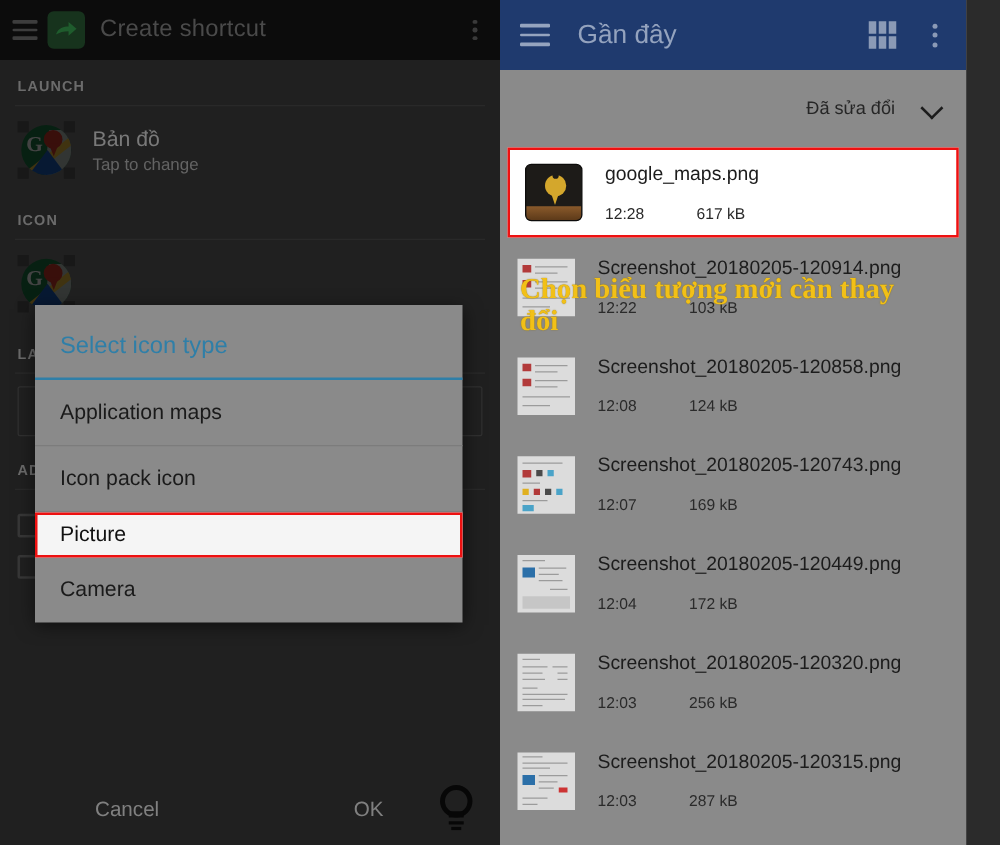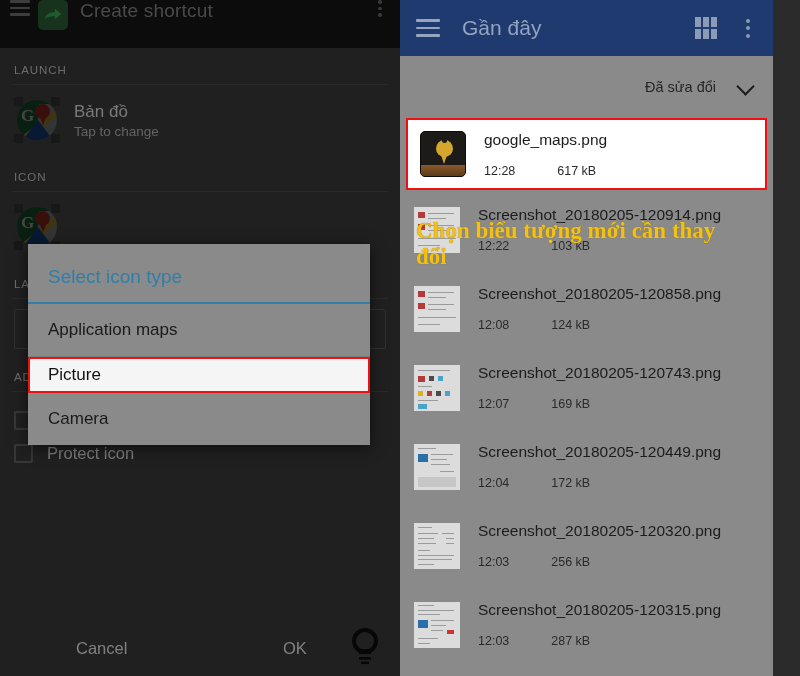--- a/index.html
+++ b/index.html
@@ -15,21 +15,21 @@
     position:relative;
     width:400px; height:676px;
     background:#2f2f2f;
     overflow:hidden;
   }
 
   .l-appbar {
     position:relative;
     height:48px;
     background:#0c0c0c;
-    display:flex; align-items:flex-start;
+    display:flex; align-items:center;
     padding:0 10px;
     gap:8px;
   }
   .burger { width:20px; display:flex; flex-direction:column; gap:4px; flex:0 0 auto; }
   .burger i { display:block; height:2.5px; background:#3d3d3d; border-radius:1px; }
   .shortcut-badge {
     width:30px; height:30px; border-radius:5px;
     background:#17331d;
     display:flex; align-items:center; justify-content:center;
     flex:0 0 auto;
@@ -39,21 +39,21 @@
     color:#4a4a4a; font-size:19px; letter-spacing:.2px;
     margin-left:4px; white-space:nowrap;
   }
   .l-overflow { margin-left:auto; width:20px; display:flex; flex-direction:column;
                 align-items:center; gap:3px; }
   .l-overflow i { width:3.5px; height:3.5px; border-radius:50%; background:#3a3a3a; display:block; }
 
   .l-body { position:relative; height:628px; background:#2f2f2f; }
 
   .sec-head {
-    color:#9a9a9a; font-size:11.5px; font-weight:normal;
+    color:#9a9a9a; font-size:11.5px; font-weight:bold;
     letter-spacing:.9px; padding:16px 14px 8px 14px;
   }
   .sec-rule { height:1px; background:#3c3c3c; margin:0 12px; }
 
   .row-app {
     display:flex; align-items:center; gap:14px;
     padding:12px 14px;
   }
   .gmaps-icon {
     width:46px; height:46px; position:relative; flex:0 0 auto;
@@ -341,20 +341,21 @@
         </svg>
       </span>
     </div>
 
     <div class="scrim"></div>
 
     <div class="dialog">
       <div class="dlg-title">Select icon type</div>
       <div class="dlg-accent"></div>
       <div class="dlg-item">Application maps</div>
+      <div class="dlg-item">Icon pack icon</div>
       <div class="dlg-item sel">Picture</div>
       <div class="dlg-item">Camera</div>
     </div>
 
   </div>
 </div>
 
 <div class="panel-right">
 
   <div class="r-appbar">

